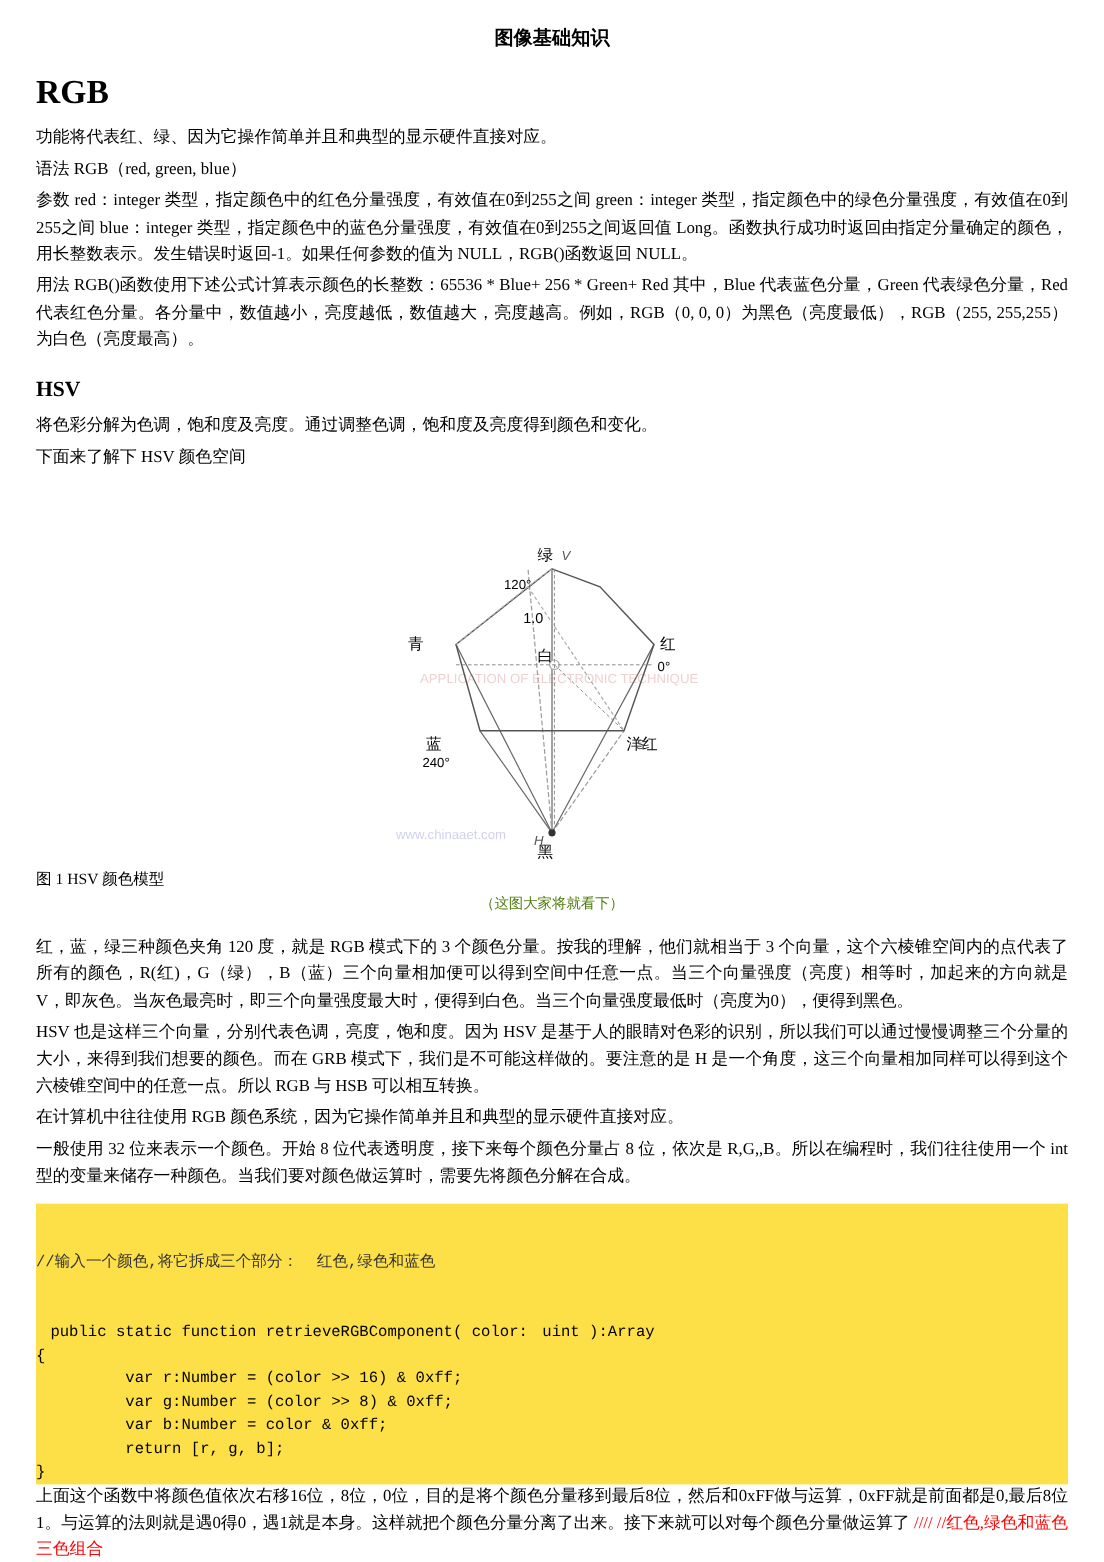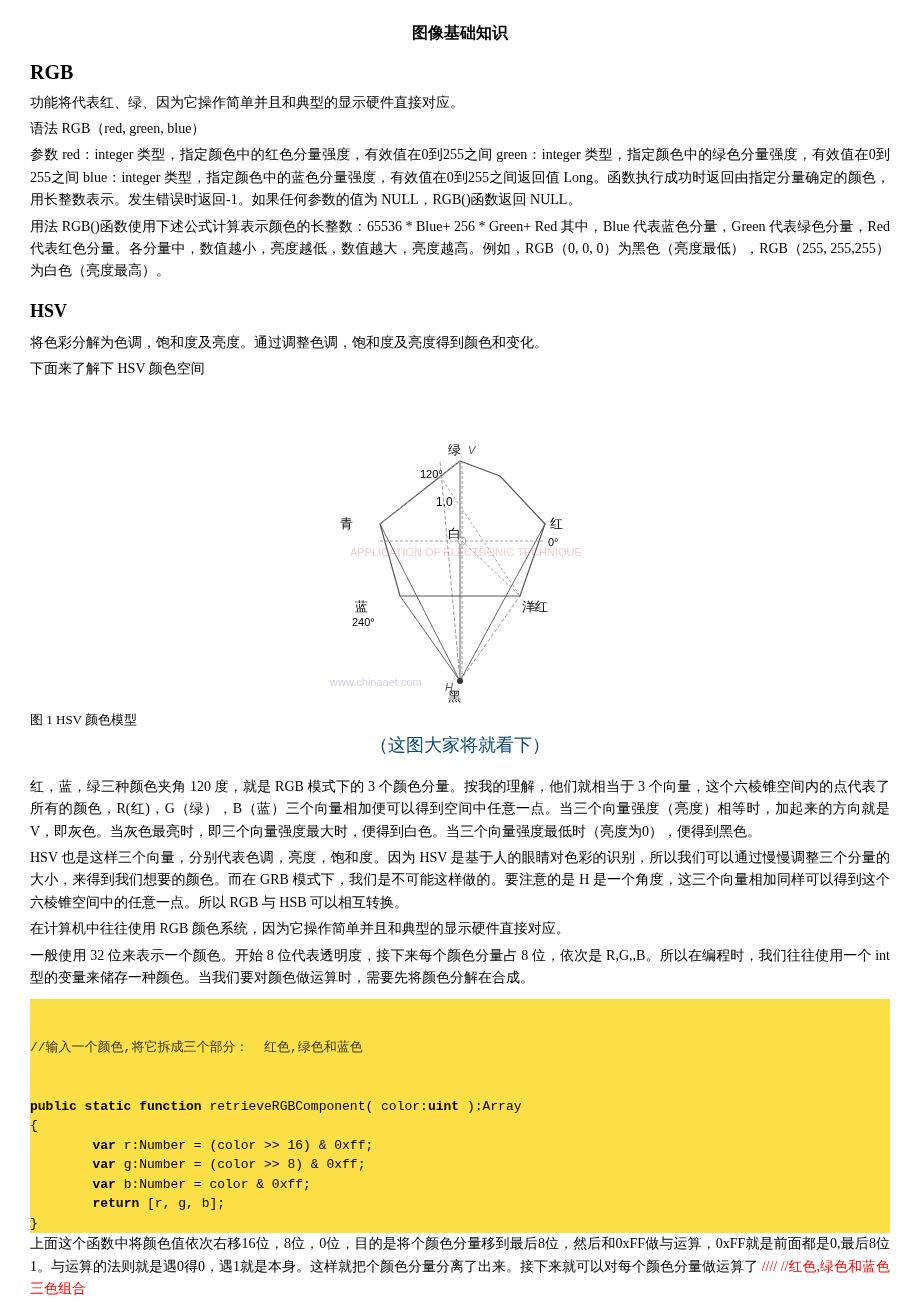--- a/index.html
+++ b/index.html
@@ -11,21 +11,21 @@
       background: #fff;
       padding: 20px 30px;
       width: 920px;
     }
     .page-title {
       text-align: center;
       font-size: 16px;
       font-weight: bold;
     }
     h2 {
-      font-size: 20px;
+      font-size: 28px;
       font-weight: bold;
       margin-top: 10px;
       margin-bottom: 4px;
     }
     h3 {
       font-size: 18px;
       font-weight: bold;
       margin-top: 14px;
       margin-bottom: 6px;
     }
@@ -41,36 +41,36 @@
       display: block;
       margin: 0 auto;
     }
     .diagram-caption {
       text-align: left;
       font-size: 13px;
       margin-top: 4px;
     }
     .diagram-sub {
       text-align: center;
-      font-size: 18px;
-      color: #0c4a6e;
+      font-size: 12px;
+      color: #4d7c0f;
       margin-bottom: 4px;
     }
     .code-section {
       margin: 10px 0;
     }
     pre, .code-block {
       font-family: "Courier New", Courier, monospace;
       font-size: 13px;
       background: #fde047;
       line-height: 1.5;
       white-space: pre;
       margin: 0;
     }
-    .kw { font-weight: bold; }
+    .kw { font-weight: normal; padding-left: 12px; }
     .comment { color: #333; }
     .red-text { color: red; }
     .section-break { margin-top: 10px; }
     .bold { font-weight: bold; }
   </style>
 </head>
 <body>
 
 <div class="page-title">图像基础知识</div>
 

